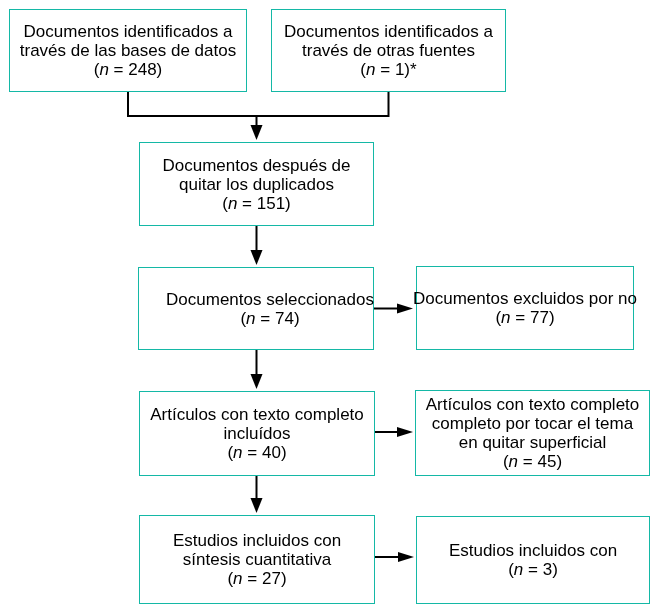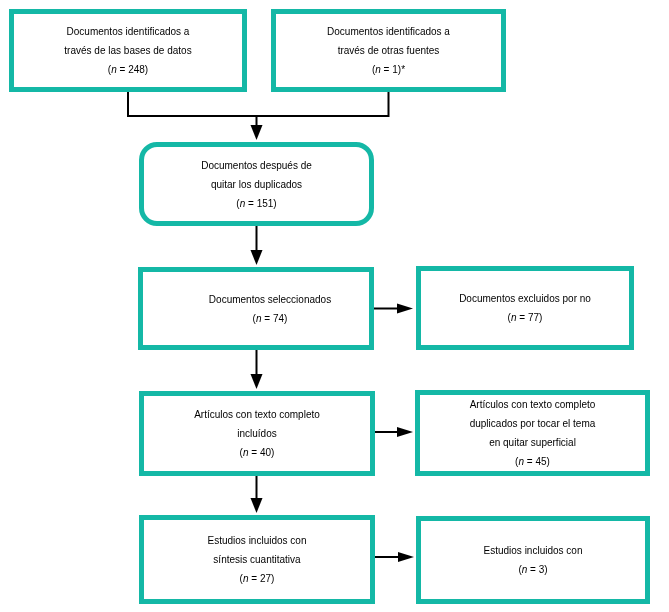--- a/index.html
+++ b/index.html
@@ -20,28 +20,28 @@
   .connectors {
     position: absolute;
     left: 0;
     top: 0;
     width: 669px;
     height: 612px;
   }
   .box {
     position: absolute;
     box-sizing: border-box;
-    border: 5px solid #14b8a6;
+    border: 1px solid #14b8a6;
     background: #ffffff;
     display: flex;
     flex-direction: column;
     align-items: center;
     justify-content: center;
     text-align: center;
-    font-size: 10px;
+    font-size: 17px;
     line-height: 19px;
   }
   .box .line, .box .count {
     white-space: nowrap;
   }
   .box .count i {
     font-style: italic;
   }
   .conn {
     stroke: #000000;
@@ -88,21 +88,21 @@
     <div class="line">través de las bases de datos</div>
     <div class="count"><span>(</span><i>n</i><span> = </span><span>248</span><span>)</span><span></span></div>
   </div>
 
   <div class="box" style="left:271px;top:9px;width:235px;height:83px;">
     <div class="line">Documentos identificados a</div>
     <div class="line">través de otras fuentes</div>
     <div class="count"><span>(</span><i>n</i><span> = </span><span>1</span><span>)</span><span>*</span></div>
   </div>
 
-  <div class="box" style="left:139px;top:142px;width:235px;height:84px;border-radius:18px;">
+  <div class="box" style="left:139px;top:142px;width:235px;height:84px;">
     <div class="line">Documentos después de</div>
     <div class="line">quitar los duplicados</div>
     <div class="count"><span>(</span><i>n</i><span> = </span><span>151</span><span>)</span><span></span></div>
   </div>
 
   <div class="box" style="left:138px;top:267px;width:236px;height:83px;padding-left:28px;">
     <div class="line">Documentos seleccionados</div>
     <div class="count"><span>(</span><i>n</i><span> = </span><span>74</span><span>)</span><span></span></div>
   </div>
 
@@ -112,21 +112,21 @@
   </div>
 
   <div class="box" style="left:139px;top:391px;width:236px;height:85px;">
     <div class="line">Artículos con texto completo</div>
     <div class="line">incluídos</div>
     <div class="count"><span>(</span><i>n</i><span> = </span><span>40</span><span>)</span><span></span></div>
   </div>
 
   <div class="box" style="left:415px;top:390px;width:235px;height:86px;">
     <div class="line">Artículos con texto completo</div>
-    <div class="line">duplicados por tocar el tema</div>
+    <div class="line">completo por tocar el tema</div>
     <div class="line">en quitar superficial</div>
     <div class="count"><span>(</span><i>n</i><span> = </span><span>45</span><span>)</span><span></span></div>
   </div>
 
   <div class="box" style="left:139px;top:515px;width:236px;height:89px;">
     <div class="line">Estudios incluidos con</div>
     <div class="line">síntesis cuantitativa</div>
     <div class="count"><span>(</span><i>n</i><span> = </span><span>27</span><span>)</span><span></span></div>
   </div>
 

